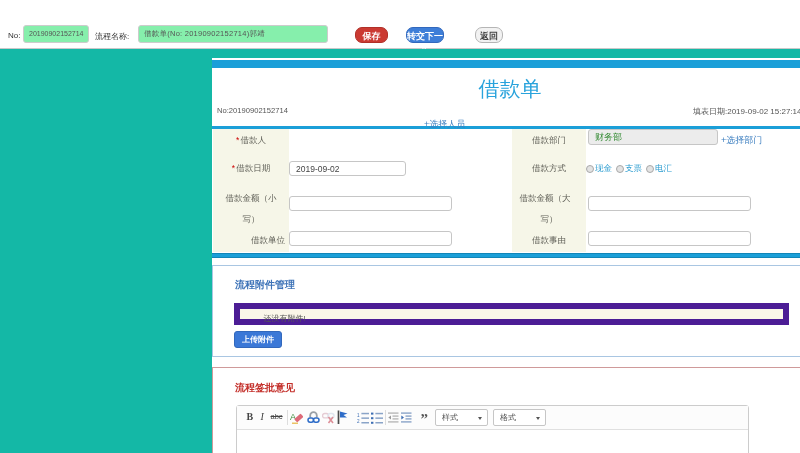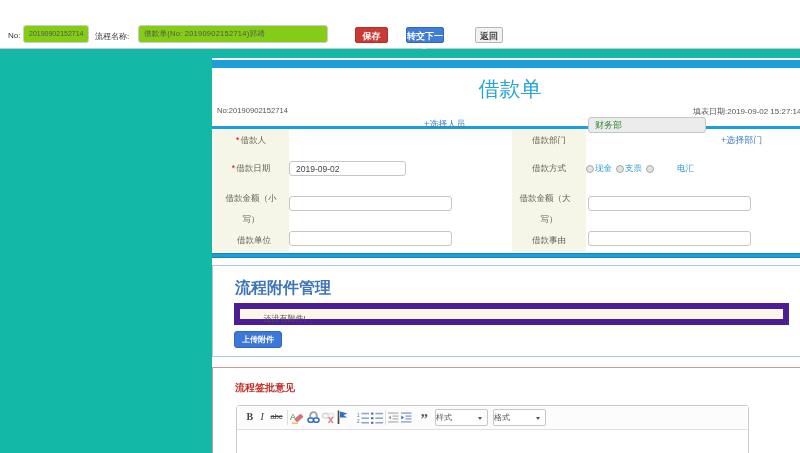--- a/index.html
+++ b/index.html
@@ -14,23 +14,23 @@
   font-size:11px; font-weight:bold; color:#333; background:#fff; border-right:1px solid #e2e2e2; }
 #tab1 { left:0; width:41px; color:#3a93c9; background:#f1efec; }
 #tab2 { left:41px; width:46px; }
 #tab3 { left:87px; width:47px; }
 #tab4 { left:134px; width:61px; }
 
 
 #toolbar { top:22px; left:0; width:800px; height:27px; background:#fff; border-bottom:1px solid #c9c9c9; }
 .tlabel { position:absolute; font-size:8px; color:#333; top:9px; }
 .tinput { position:absolute; top:3px; height:18px; border:1px solid #ccc; border-radius:3px;
-  background:#84cc16; font-size:7px; color:#555; line-height:16px; padding-left:5px; }
+  background:#86efac; font-size:7px; color:#555; line-height:16px; padding-left:5px; }
 .tbtn { position:absolute; top:5px; height:16px; line-height:16px; text-align:center;
-  font-size:9px; font-weight:bold; color:#fff; border-radius:2px; }
+  font-size:9px; font-weight:bold; color:#fff; border-radius:7px; }
 
 
 #gray { top:49px; left:0; width:800px; height:404px; background:#14b8a6; }
 #panel { position:absolute; top:9px; left:212px; width:596px; height:395px; background:#fff; }
 
 
 #bluebar { top:1.5px; left:0; width:596px; height:8px; background:#1b9fd8; }
 #title { top:17px; left:0; width:596px; text-align:center; font-size:21px; color:#29a3dc; }
 #meta { top:48px; left:5px; width:590px; height:14px; font-size:7.6px; color:#555; }
 #hline { top:68px; left:0; width:596px; height:2.5px; background:#1b9fd8; }
@@ -44,35 +44,35 @@
 .finput { position:absolute; height:15.5px; border:1px solid #c6c6c6; border-radius:3px;
   background:#fff; font-size:8.5px; color:#444; line-height:14px; padding-left:6px; }
 .fdis { background:#ececec; color:#338a33; font-size:9px; }
 .flink { position:absolute; font-size:9px; color:#3d7fc0; }
 .radio { position:absolute; width:8px; height:8px; border-radius:50%;
   border:1px solid #a8a8a8; background:#e3e3e3; }
 .rlab { position:absolute; font-size:8.5px; color:#2b9cd0; }
 
 
 #attach { top:206.5px; left:0; width:596px; height:92.5px; border:1px solid #a9c6e2; background:#fff; }
-#attach-title { top:220px; left:23px; font-size:16px; font-weight:bold; color:#3f74b8; }
+#attach-title { top:220px; left:23px; font-size:10px; font-weight:bold; color:#3f74b8; }
 #alert { top:245px; left:21.5px; width:555px; height:22px; background:#faf7e9; border:6px solid #4c1d95;
   font-size:8px; color:#555; line-height:20px; padding-left:24px; }
 #upbtn { top:273px; left:22px; width:48px; height:17px; background:#3b78d7; border:1px solid #3268bc; color:#fff;
   font-size:8px; font-weight:bold; text-align:center; line-height:15px; border-radius:3px; }
 
 
 #sign { top:308.5px; left:0; width:596px; height:160px; border:1px solid #cf9a9a; background:#fff; }
 #sign-title { top:322.5px; left:23px; font-size:10px; font-weight:bold; color:#c4302b; }
 #editor { top:346.5px; left:23.5px; width:513px; height:120px; border:1px solid #ccc; border-radius:3px; background:#fff; }
 #edtools { position:absolute; top:0; left:0; width:100%; height:24px; border-bottom:1px solid #e0e0e0; background:#fcfcfc; }
 .ic { position:absolute; top:4px; font-size:9px; color:#444; }
 .sep { position:absolute; top:4px; width:1px; height:15px; background:#ddd; }
 .dd { position:absolute; top:3.5px; height:17px; border:1px solid #c6c6c6; border-radius:2px; background:#fff;
-  font-size:8px; color:#555; line-height:15px; }
+  font-size:8px; color:#555; line-height:15px; padding-left:6px; }
 .caret { position:absolute; right:5px; top:7px; width:0; height:0;
   border-left:2.5px solid transparent; border-right:2.5px solid transparent; border-top:3.5px solid #555; }
 </style>
 </head>
 <body>
 <div id="stage">
 
 
   <div id="toolbar" class="abs">
     <span class="tlabel" style="left:8px;">No:</span>
@@ -93,41 +93,41 @@
         <span style="position:absolute;left:476px; white-space:nowrap; font-size:8px;">填表日期:2019-09-02 15:27:14</span>
       </div>
       <div id="hline" class="abs"></div>
 
       <div id="labcolL" class="abs"></div>
       <div id="labcolR" class="abs"></div>
 
       <div class="flabel abs" style="left:1px; width:76px; top:76.5px;"><span class="req">*</span>借款人</div>
       <div class="flink abs" style="left:212px; top:60px;">+选择人员</div>
       <div class="flabel abs" style="left:300px; width:74px; top:76.5px;">借款部门</div>
-      <div class="finput fdis abs" style="left:376px; top:59px; width:118px;">财务部</div>
+      <div class="finput fdis abs" style="left:376px; top:71px; width:130px;">财务部</div>
       <div class="flink abs" style="left:509px; top:76px;">+选择部门</div>
 
       <div class="flabel abs" style="left:1px; width:76px; top:105px;"><span class="req">*</span>借款日期</div>
       <div class="finput abs" style="left:77px; top:102.5px; width:117px;">2019-09-02</div>
       <div class="flabel abs" style="left:300px; width:74px; top:105px;">借款方式</div>
       <span class="radio abs" style="left:373.5px; top:107px;"></span>
       <span class="rlab abs" style="left:383px; top:105px;">现金</span>
       <span class="radio abs" style="left:403.5px; top:107px;"></span>
       <span class="rlab abs" style="left:413px; top:105px;">支票</span>
       <span class="radio abs" style="left:433.5px; top:107px;"></span>
-      <span class="rlab abs" style="left:465px; top:105px;font-family:Liberation Mono, monospace;">电汇</span>
+      <span class="rlab abs" style="left:443px; top:105px;font-family:Liberation Mono, monospace;">电汇</span>
 
       <div class="flabel abs" style="left:1px; width:76px; top:134.5px;">借款金额（小</div>
       <div class="flabel abs" style="left:1px; width:76px; top:155.5px;">写）</div>
       <div class="finput abs" style="left:77px; top:137.5px; width:163px;"></div>
       <div class="flabel abs" style="left:300px; width:66px; top:134.5px;">借款金额（大</div>
       <div class="flabel abs" style="left:300px; width:74px; top:155.5px;">写）</div>
       <div class="finput abs" style="left:376px; top:137.5px; width:163px;"></div>
 
-      <div class="flabel abs" style="left:4px; width:76px; top:177px;">借款单位</div>
+      <div class="flabel abs" style="left:18px; width:76px; top:177px;">借款单位</div>
       <div class="finput abs" style="left:77px; top:172.5px; width:163px;"></div>
       <div class="flabel abs" style="left:300px; width:74px; top:177px;">借款事由</div>
       <div class="finput abs" style="left:376px; top:172.5px; width:163px;"></div>
 
       <div id="bbar" class="abs"></div>
 
       <div id="attach" class="abs"></div>
       <div id="attach-title" class="abs">流程附件管理</div>
       <div id="alert" class="abs">还没有附件!</div>
       <div id="upbtn" class="abs">上传附件</div>

